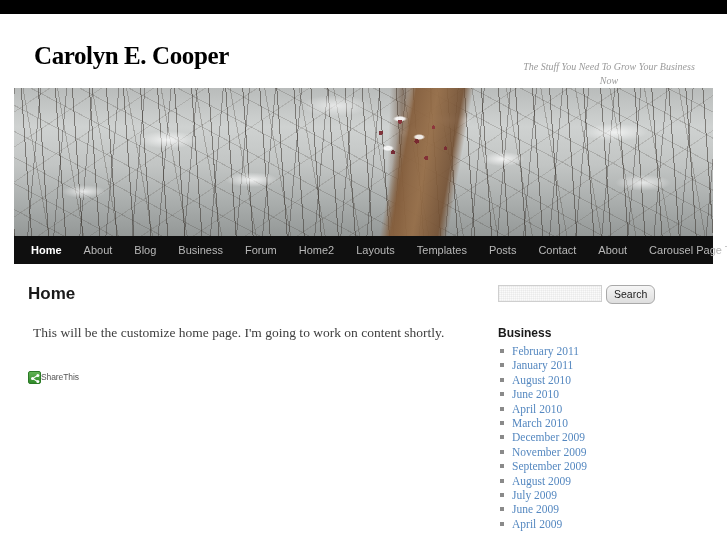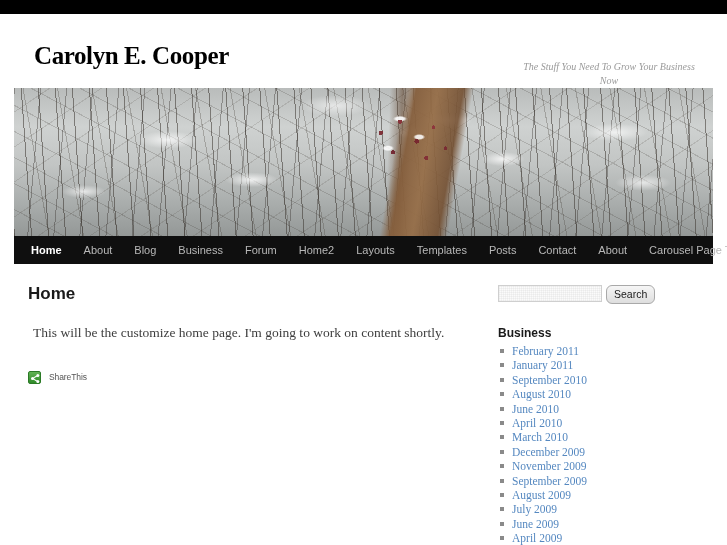--- a/index.html
+++ b/index.html
@@ -167,21 +167,21 @@
     font-family: "Liberation Serif", serif;
     font-size: 13.5px;
     line-height: 20px;
     color: #3d3d3d;
   }
 
   
   .sharethis {
     display: inline-flex;
     align-items: center;
-    gap: 8px;
+    gap: 0;
     margin-top: 10px;
     cursor: pointer;
     user-select: none;
   }
   .st-icon {
     width: 13px;
     height: 13px;
     border-radius: 2px;
     background: linear-gradient(180deg, #62b254 0%, #2f8b2a 100%);
     border: 1px solid #2b7a26;
@@ -327,21 +327,20 @@
     <form class="search-row">
       <input class="search-input" type="text" placeholder="" style="">
       <button class="search-button" type="submit">Search</button>
     </form>
 
     <section>
       <h3 class="widget-title">Business</h3>
       <ul class="archive-list">
         <li><a class="archive-link">February 2011</a></li>
         <li><a class="archive-link">January 2011</a></li>
-        <li><a class="archive-link">September 2010</a></li>
         <li><a class="archive-link">August 2010</a></li>
         <li><a class="archive-link">June 2010</a></li>
         <li><a class="archive-link">April 2010</a></li>
         <li><a class="archive-link">March 2010</a></li>
         <li><a class="archive-link">December 2009</a></li>
         <li><a class="archive-link">November 2009</a></li>
         <li><a class="archive-link">September 2009</a></li>
         <li><a class="archive-link">August 2009</a></li>
         <li><a class="archive-link">July 2009</a></li>
         <li><a class="archive-link">June 2009</a></li>

